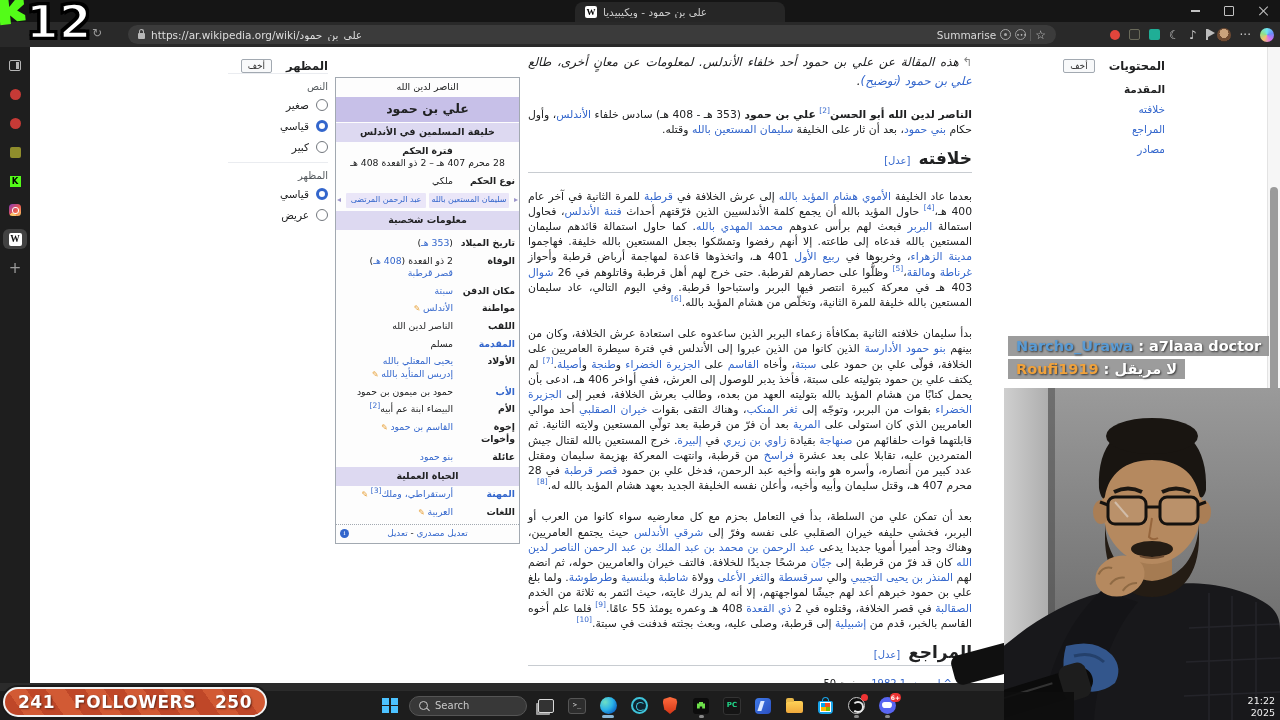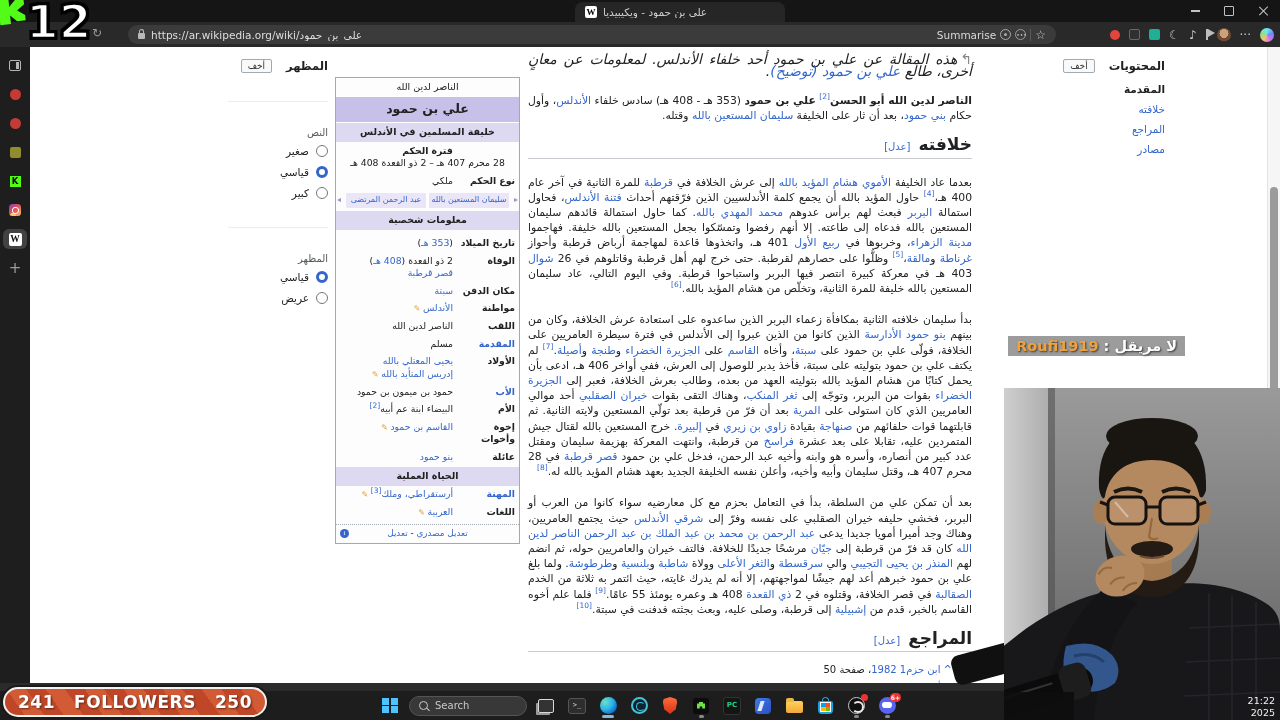--- a/index.html
+++ b/index.html
@@ -72,21 +72,21 @@
   .page{position:absolute;left:30px;right:12px;top:47px;bottom:37px;background:#ffffff;overflow:hidden;direction:rtl;
        color:#202122;z-index:5;}
   .l{color:#3366cc;} .b{font-weight:bold;}
   sup.ref{color:#3366cc;font-size:7.5px;line-height:0;}
   .pencil{color:#e8a33d;font-size:8px;}
   
   .appearance{position:absolute;left:198px;top:12px;width:100px;font-size:10.5px;}
   .panel-head{display:flex;align-items:center;gap:14px;font-weight:bold;font-size:11.5px;}
   .hide-btn{font-weight:normal;font-size:9px;color:#333;background:#f8f9fa;border:1px solid #a2a9b1;border-radius:2px;
        padding:1px 6px;}
-  .ap-group{margin-top:28px;border-top:1px solid #eaecf0;padding-top:25px;}
+  .ap-group{margin-top:0;border-top:1px solid #eaecf0;padding-top:7px;}
   .ap-label{color:#54595d;font-size:10px;margin-bottom:7px;}
   .ap-opt{display:flex;align-items:center;gap:7px;margin-bottom:9px;}
   .radio{width:12px;height:12px;border-radius:50%;border:1.5px solid #72777d;box-sizing:border-box;background:#fff;flex:0 0 auto;}
   .ap-opt.on .radio{border:3.8px solid #36c;}
   .ap-opt-label{color:#202122;}
   
   .toc{position:absolute;left:1043px;top:12px;width:92px;font-size:10.5px;}
   .toc-items{margin-top:10px;display:flex;flex-direction:column;gap:8px;}
   .toc-item{color:#3366cc;}
   .toc-item.on{color:#202122;font-weight:bold;}
@@ -104,21 +104,21 @@
   .ib-v{white-space:pre-line;}
   .ib-succ{position:relative;background:#fdfdfd;display:flex;gap:3px;padding:2px 10px;margin:1px 0;}
   .succ-cell{flex:1;background:#eae6f8;color:#3366cc;font-size:8px;text-align:center;padding:2px 1px;border-radius:1px;}
   .succ-ar{position:absolute;top:4px;color:#9a93c9;font-size:8px;}
   .succ-ar.r{right:1px;} .succ-ar.lft{left:1px;}
   .ib-foot{border-top:1px dotted #a2a9b1;margin-top:3px;padding:3px 4px;text-align:center;font-size:8.8px;position:relative;}
   .info-i{position:absolute;left:4px;top:4px;width:9px;height:9px;border-radius:50%;background:#36c;color:#fff;
        font-size:7px;line-height:9px;text-align:center;font-family:"Liberation Serif",serif;}
   
   .article{position:absolute;left:498px;top:6px;width:444px;font-size:10.8px;line-height:15.2px;text-align:justify;}
-  .hatnote{font-size:14px;font-style:italic;color:#202122;margin-bottom:8px;line-height:12px;}
+  .hatnote{font-size:12px;font-style:italic;color:#202122;margin-bottom:8px;line-height:19px;}
   .hat-ic{color:#888;font-style:normal;margin-left:3px;}
   .article p{margin:16px 0 12px 0;}
   .h2{font-size:17px;font-weight:bold;border-bottom:1px solid #c8ccd1;padding-bottom:3px;margin:14px 0 10px 0;
       display:flex;align-items:baseline;gap:8px;text-align:right;}
   .editlink{font-size:10px;font-weight:normal;color:#3366cc;}
   ol.refs{margin:4px 0 0 0;padding:0 20px 0 0;font-size:10px;line-height:15px;}
   ol.refs li{margin-bottom:4px;}
   
   .taskbar{position:absolute;left:0;right:0;bottom:0;height:29px;background:#1d1d1d;z-index:40;direction:ltr;}
   .tb-wrap{position:absolute;left:378px;top:0;height:29px;display:flex;align-items:center;gap:7px;}
@@ -575,20 +575,23 @@
 
 <div class="kicklogo">
   <svg width="30" height="30" viewBox="0 0 14 14">
     <polygon points="1,1 6,1 6,5 9,2 13,2 13,4.5 9.5,7 13,9.5 13,12 9,12 6,9 6,13 1,13" fill="#53fc18"></polygon>
   </svg>
 </div>
 <div class="big12">12</div>
 
 <div class="chatbox">
 
+    <div class="chat-line">
+      <span class="chat-user" style="color: rgb(90, 155, 212);">Narcho_Urawa</span><span> : </span><span class="chat-text">a7laaa doctor</span>
+    </div>
 
     <div class="chat-line">
       <span class="chat-user" style="color: rgb(240, 162, 60);">Roufi1919</span><span> : </span><span class="chat-text">لا مريقل</span>
     </div>
 
 </div>
 
 <div class="mictail"></div>
 <div class="webcam">
   <svg width="276" height="332" viewBox="0 0 276 332">

